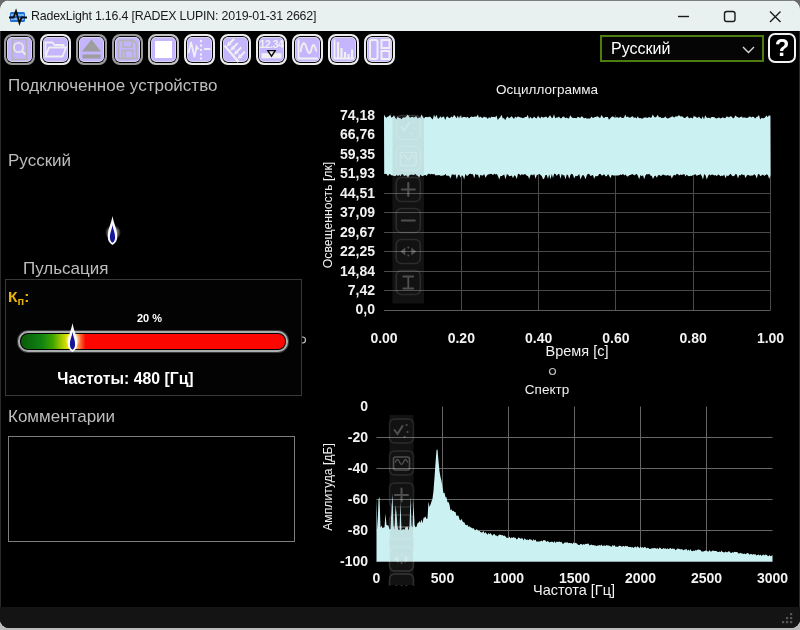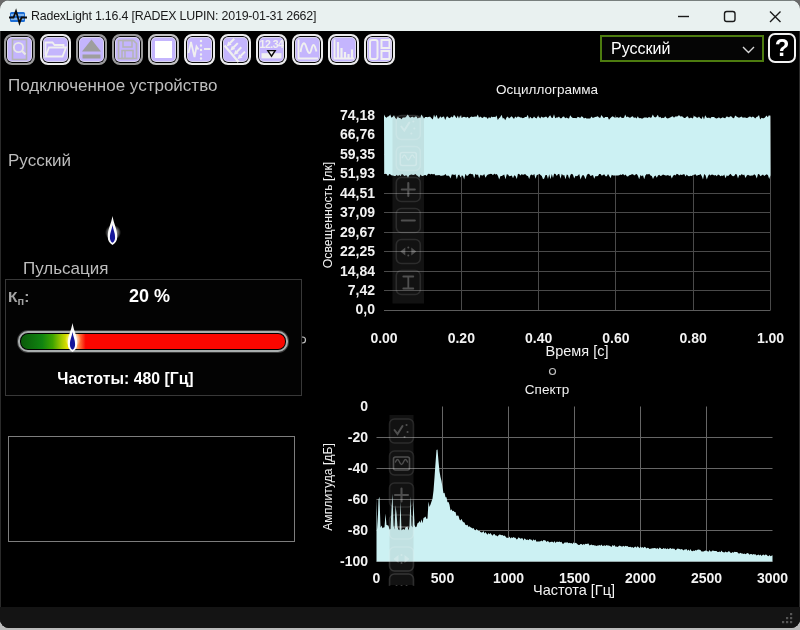--- a/index.html
+++ b/index.html
@@ -268,32 +268,33 @@
 </svg>
   <div class="lab" style="left:8px;top:76px">Подключенное устройство</div>
   <div class="lab" style="left:8px;top:151px">Русский</div>
 <div style="position:absolute;left:103px;top:223px;width:20px;height:19px;background:radial-gradient(closest-side,rgba(255,255,255,0.8),rgba(255,255,255,0.4) 50%,rgba(255,255,255,0) 80%)"></div>
 <svg style="position:absolute;left:106.3px;top:216.0px" width="13" height="30" viewBox="0 0 13 30">
       <path d="M6.5,0 C7.6,7 11.3,13.5 11.3,20.5 C11.3,24.8 9.3,27.3 6.5,29 C3.7,27.3 1.7,24.8 1.7,20.5 C1.7,13.5 5.4,7 6.5,0 Z" fill="#ffffff" opacity="0.97"></path>
       <path d="M6.5,9 C7.2,13.5 9.1,17 9.1,21 C9.1,24.2 8,25.9 6.5,26.7 C5,25.9 3.9,24.2 3.9,21 C3.9,17 5.8,13.5 6.5,9 Z" fill="#16169a"></path>
     </svg>
   <div class="lab" style="left:23px;top:259px">Пульсация</div>
   <div class="box" style="top:279px;height:117px">
-    <div style="position:absolute;left:2px;top:8px;color:#a3a3a3;font-weight:700;font-size:15.5px">К<span style="font-size:11px;vertical-align:-3px">п</span>:</div>
-    <div class="bw" style="top:6px;font-size:18px;transform:translateX(-4px)">20 %</div>
+    <div style="position:absolute;left:2px;top:8px;color:#eab308;font-weight:700;font-size:15.5px">К<span style="font-size:11px;vertical-align:-3px">п</span>:</div>
+    <div class="bw" style="top:32px;font-size:11px;transform:translateX(-4px)">20 %</div>
     <div class="gbar" style="top:51px">
       <div class="gin" style="background:linear-gradient(90deg,#0a5a0a 0%,#108410 8%,#3fa400 12%,#a8cc00 15.5%,#eae400 17.8%,#f6f6c0 19.8%,#ff8040 22%,#fb0600 24.5%,#fb0600 100%)"></div>
     </div>
     <div class="bw" style="top:90px;font-size:15.8px;transform:translateX(-28px)">Частоты: 480 [Гц]</div>
   </div>
 <div style="position:absolute;left:63px;top:330px;width:20px;height:19px;background:radial-gradient(closest-side,rgba(255,255,255,0.8),rgba(255,255,255,0.4) 50%,rgba(255,255,255,0) 80%)"></div>
 <svg style="position:absolute;left:66.3px;top:323.0px" width="13" height="30" viewBox="0 0 13 30">
       <path d="M6.5,0 C7.6,7 11.3,13.5 11.3,20.5 C11.3,24.8 9.3,27.3 6.5,29 C3.7,27.3 1.7,24.8 1.7,20.5 C1.7,13.5 5.4,7 6.5,0 Z" fill="#ffffff" opacity="0.97"></path>
       <path d="M6.5,9 C7.2,13.5 9.1,17 9.1,21 C9.1,24.2 8,25.9 6.5,26.7 C5,25.9 3.9,24.2 3.9,21 C3.9,17 5.8,13.5 6.5,9 Z" fill="#16169a"></path>
     </svg>
+  <div class="lab" style="left:8px;top:407px">Комментарии</div>
   <div style="position:absolute;left:8px;top:436px;width:287px;height:106px;border:1px solid #7d7d7d;background:#000"></div>
   <div style="position:absolute;left:0;top:31px;width:1px;height:597px;background:#2a2a2a"></div>
   <div style="position:absolute;right:0;top:31px;width:1px;height:597px;background:#2a2a2a"></div>
   <div id="statusbar">
     <svg style="position:absolute;right:7px;bottom:5px" width="11" height="11" viewBox="0 0 11 11">
       <g fill="#565656">
       <rect x="8" y="0" width="2.2" height="2.2"></rect>
       <rect x="4" y="4" width="2.2" height="2.2"></rect>
           <rect x="8" y="4" width="2.2" height="2.2"></rect>
       <rect x="0" y="8" width="2.2" height="2.2"></rect>

